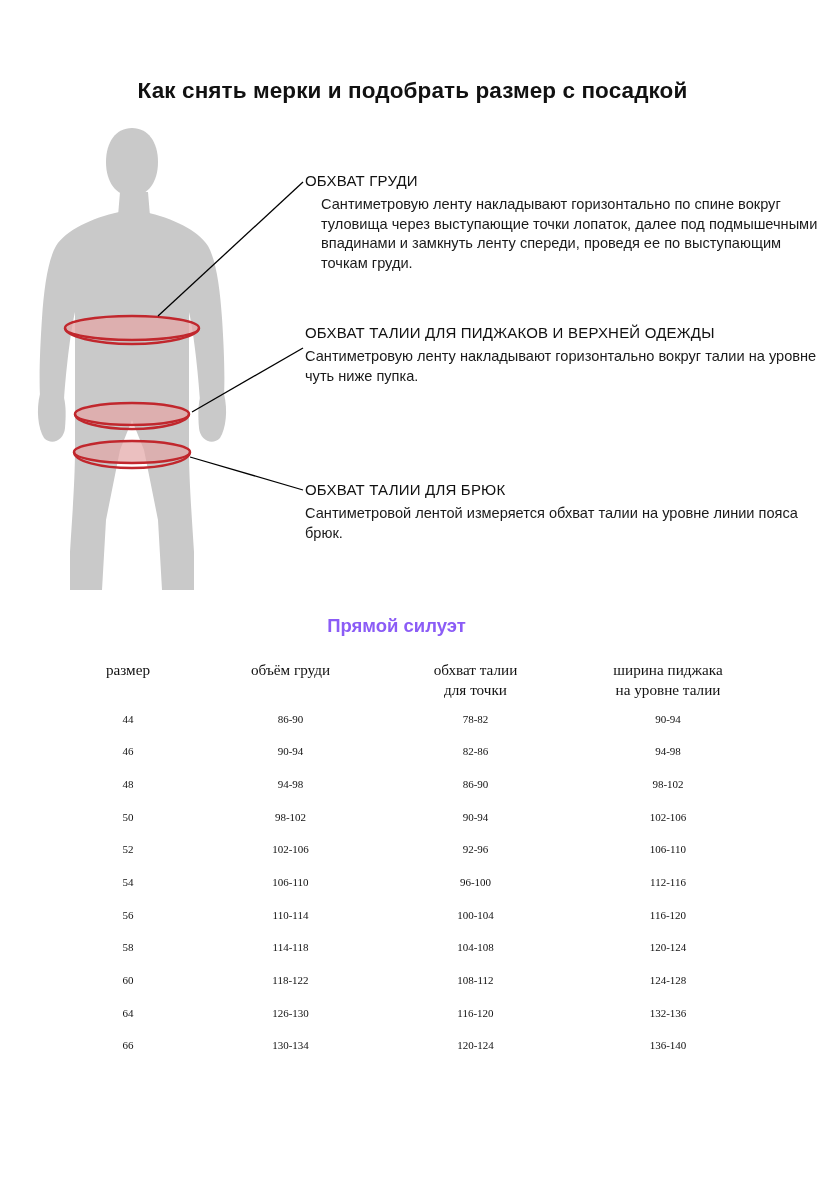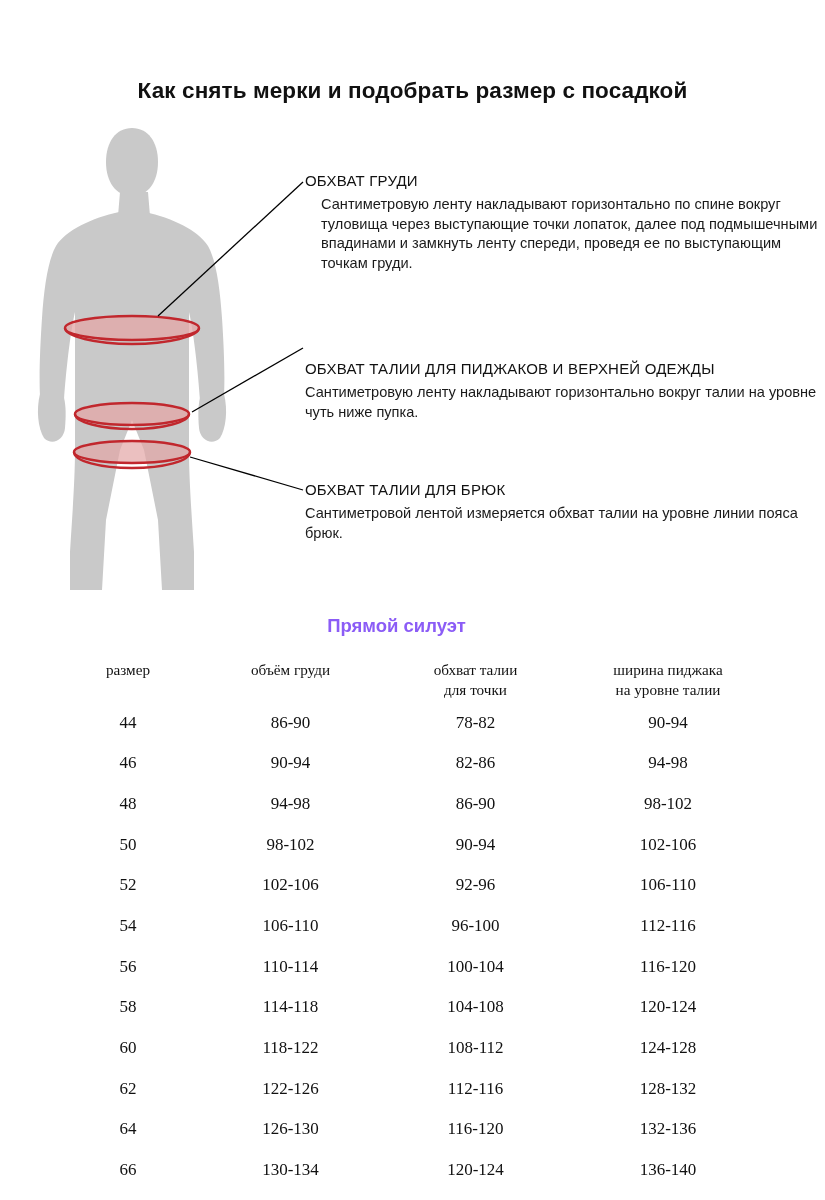--- a/index.html
+++ b/index.html
@@ -52,21 +52,21 @@
     white-space: nowrap;
   }
   .callout-body {
     font-size: 14.6px;
     line-height: 19.5px;
     color: #1a1a1a;
     margin: 0;
   }
   #callout-chest { top: 172px; left: 305px; }
   #callout-chest .callout-body { margin-left: 16px; }
-  #callout-waist-jacket { top: 360px; left: 305px; }
+  #callout-waist-jacket { top: 324px; left: 305px; }
   #callout-waist-trousers { top: 481px; left: 305px; }
 
   
   .table-title {
     position: absolute;
     top: 615px;
     left: 0;
     width: 793px;
     text-align: center;
     font-size: 18.5px;
@@ -90,21 +90,21 @@
     vertical-align: top;
     line-height: 20px;
   }
   .size-table th .sub {
     display: block;
     font-weight: 400;
     white-space: nowrap;
   }
   .size-table th .sub-empty { display: block; height: 20px; }
   .size-table td {
-    font-size: 17px;
+    font-size: 11px;
     text-align: center;
     color: #111111;
     padding: 10.5px 0 10.2px 0;
   }
   .size-table col.c-size { width: 140px; }
   .size-table col.c-chest { width: 185px; }
   .size-table col.c-waist { width: 185px; }
   .size-table col.c-jacket { width: 200px; }
 </style>
 </head>
@@ -258,26 +258,20 @@
         <td>104-108</td>
         <td>120-124</td>
       </tr>
       <tr>
         <td>60</td>
         <td>118-122</td>
         <td>108-112</td>
         <td>124-128</td>
       </tr>
       <tr>
-        <td>62</td>
-        <td>122-126</td>
-        <td>112-116</td>
-        <td>128-132</td>
-      </tr>
-      <tr>
         <td>64</td>
         <td>126-130</td>
         <td>116-120</td>
         <td>132-136</td>
       </tr>
       <tr>
         <td>66</td>
         <td>130-134</td>
         <td>120-124</td>
         <td>136-140</td>

